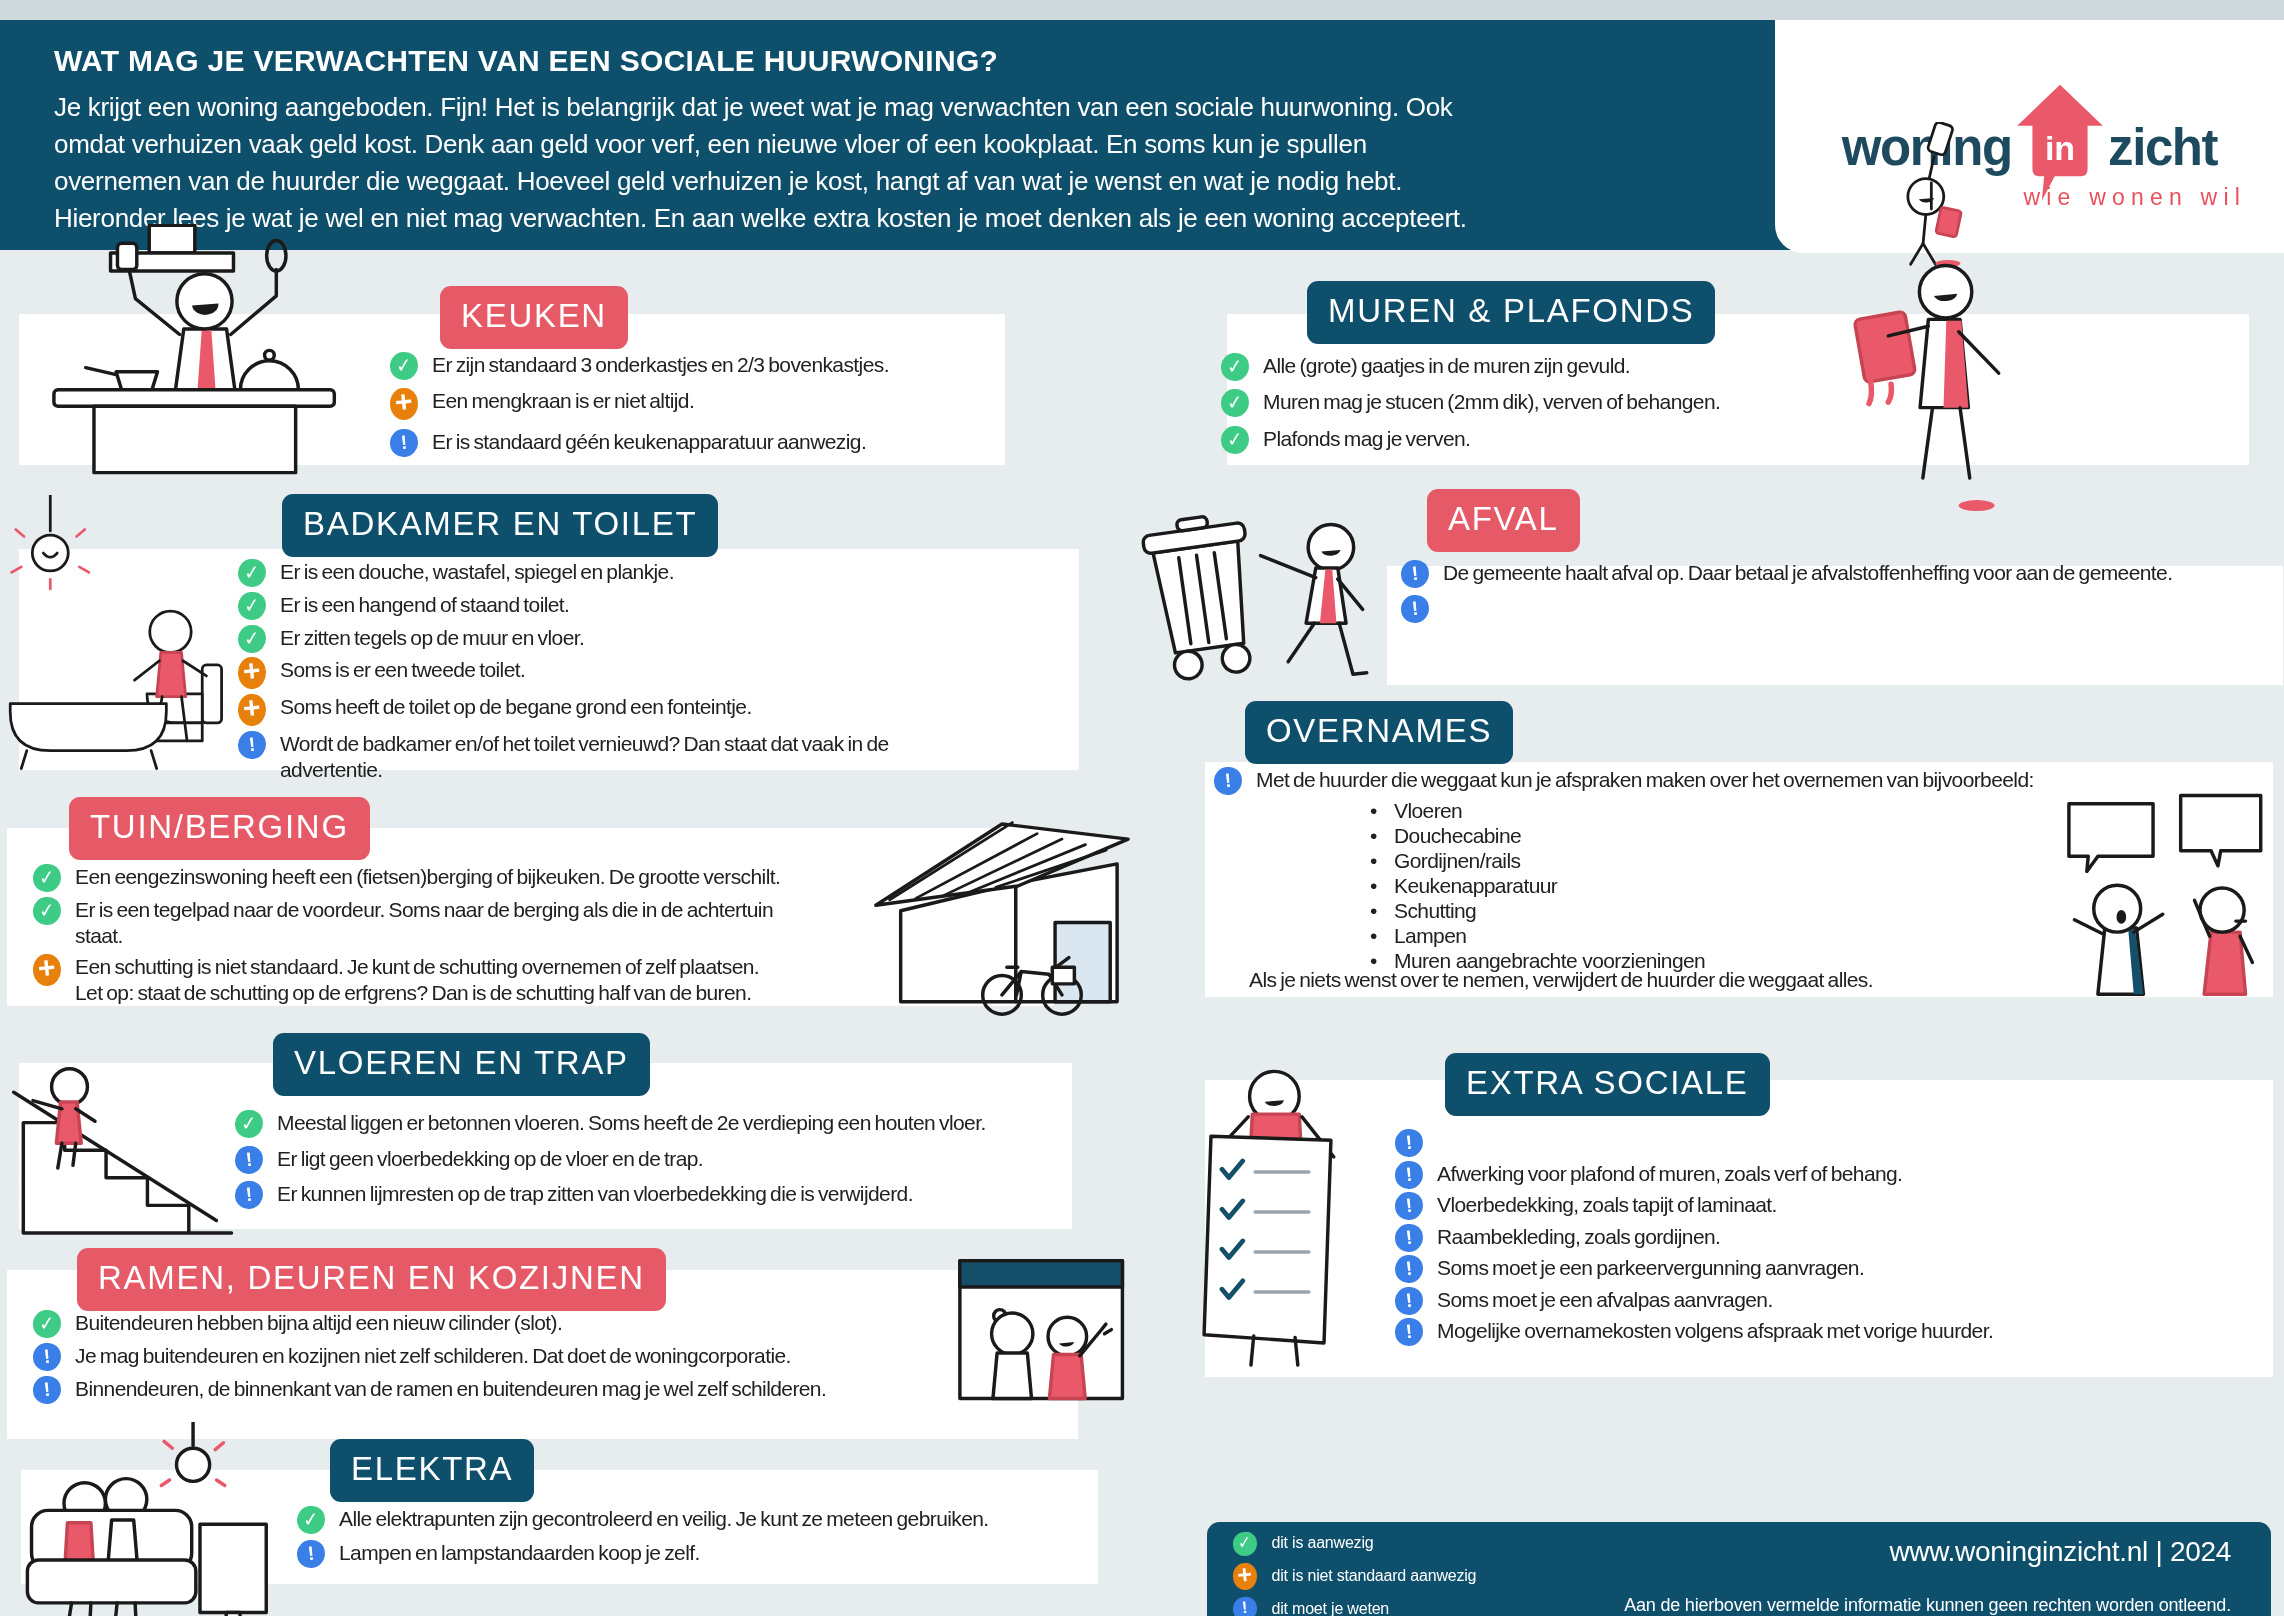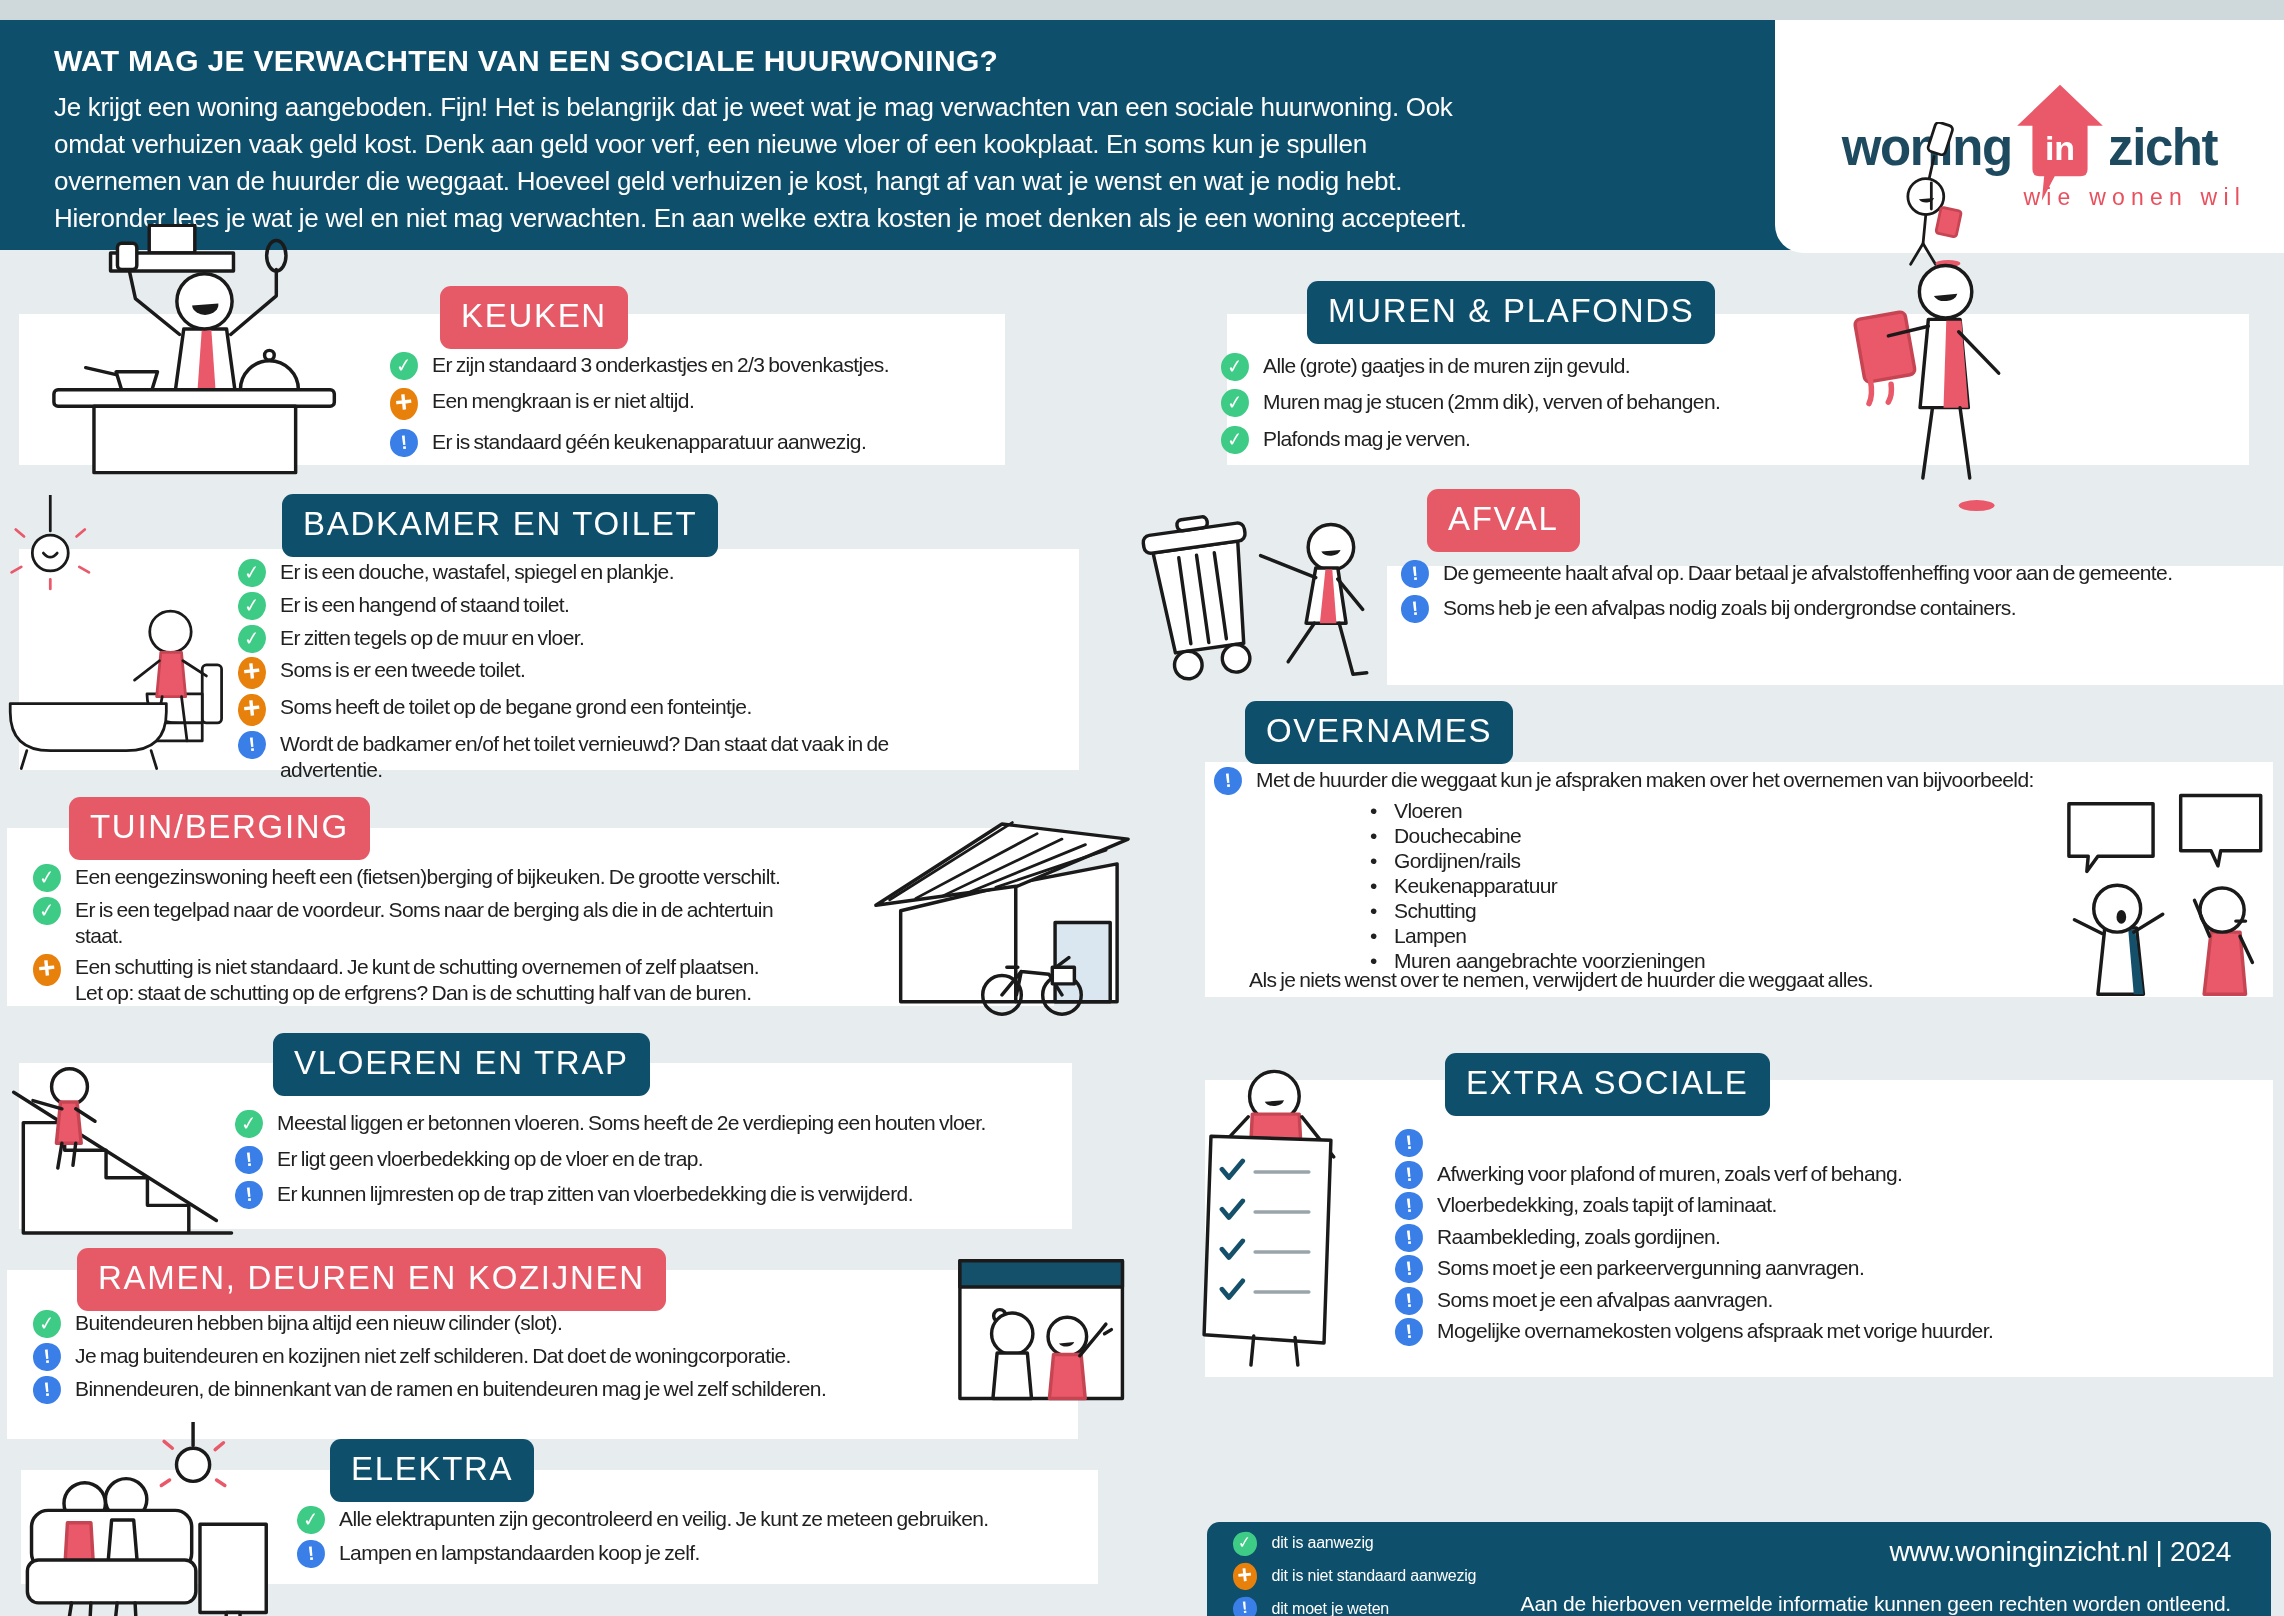--- a/index.html
+++ b/index.html
@@ -38,21 +38,21 @@
   .plain-line{position:absolute;font-size:21px;letter-spacing:-0.6px;word-spacing:-1.4px;color:var(--ink,#212121);}
 
   
   .legend-box{position:absolute;left:1207px;top:1502px;width:1064px;height:108px;background:var(--teal,#0e4f6b);border-radius:12.4px;}
   .legend-items{position:absolute;left:26px;top:9.7px;display:flex;flex-direction:column;gap:7.6px;}
   .legend-item{display:flex;align-items:center;gap:15px;}
   .legend-item .icon{flex:0 0 23.5px;width:23.5px;height:23.5px;font-size:16.6px;}
   .legend-item .icon-plus{font-size:25px;padding-bottom:3.5px;}
   .legend-label{color:#fff;font-size:16px;letter-spacing:-0.2px;}
   .legend-website{position:absolute;right:40px;top:14px;color:#fff;font-size:28px;letter-spacing:-0.3px;text-align:right;}
-  .legend-disclaimer{position:absolute;right:40px;bottom:14px;color:#fff;font-size:21px;letter-spacing:-0.2px;text-align:right;}
+  .legend-disclaimer{position:absolute;right:40px;bottom:14px;color:#fff;font-size:18px;letter-spacing:-0.2px;text-align:right;}
 
   
   #sec-keuken  .strip{left:19.3px;top:294px;width:986px;height:151px;}
   #sec-keuken  .badge{left:440px;top:266px;}
   #sec-keuken  .items{left:390px;top:332px;width:622px;gap:8.3px;}
 
   #sec-muren   .strip{left:1227px;top:294px;width:1022px;height:151px;}
   #sec-muren   .badge{left:1307px;top:261px;}
   #sec-muren   .items{left:1221px;top:333px;width:925px;gap:8.3px;}
 
@@ -273,21 +273,20 @@
       </g>
     </svg>
     <div class="badge badge-red">AFVAL</div>
     <div class="items">
       <div class="item">
           <span class="icon icon-info">!</span>
           <span class="item-text">De gemeente haalt afval op. Daar betaal je afvalstoffenheffing voor aan de gemeente.</span>
         </div>
       <div class="item">
           <span class="icon icon-info">!</span>
-          <span class="item-text">Soms heb je een afvalpas nodig zoals bij ondergrondse containers.</span>
         </div>
     </div>
   </div>
 
   <div id="sec-tuin">
     <div class="strip"></div>
     <svg class="illu" style="left:874px;top:775px;width:256px;height:224px;" viewBox="0 0 370 325">
       <g stroke="#1a1a1a" stroke-width="5" fill="#fff" stroke-linecap="round" stroke-linejoin="round">
         <path d="M38 168 L205 128 L205 300 L38 300 Z"></path>
         <path d="M205 128 L352 100 L352 300 L205 300 Z"></path>

